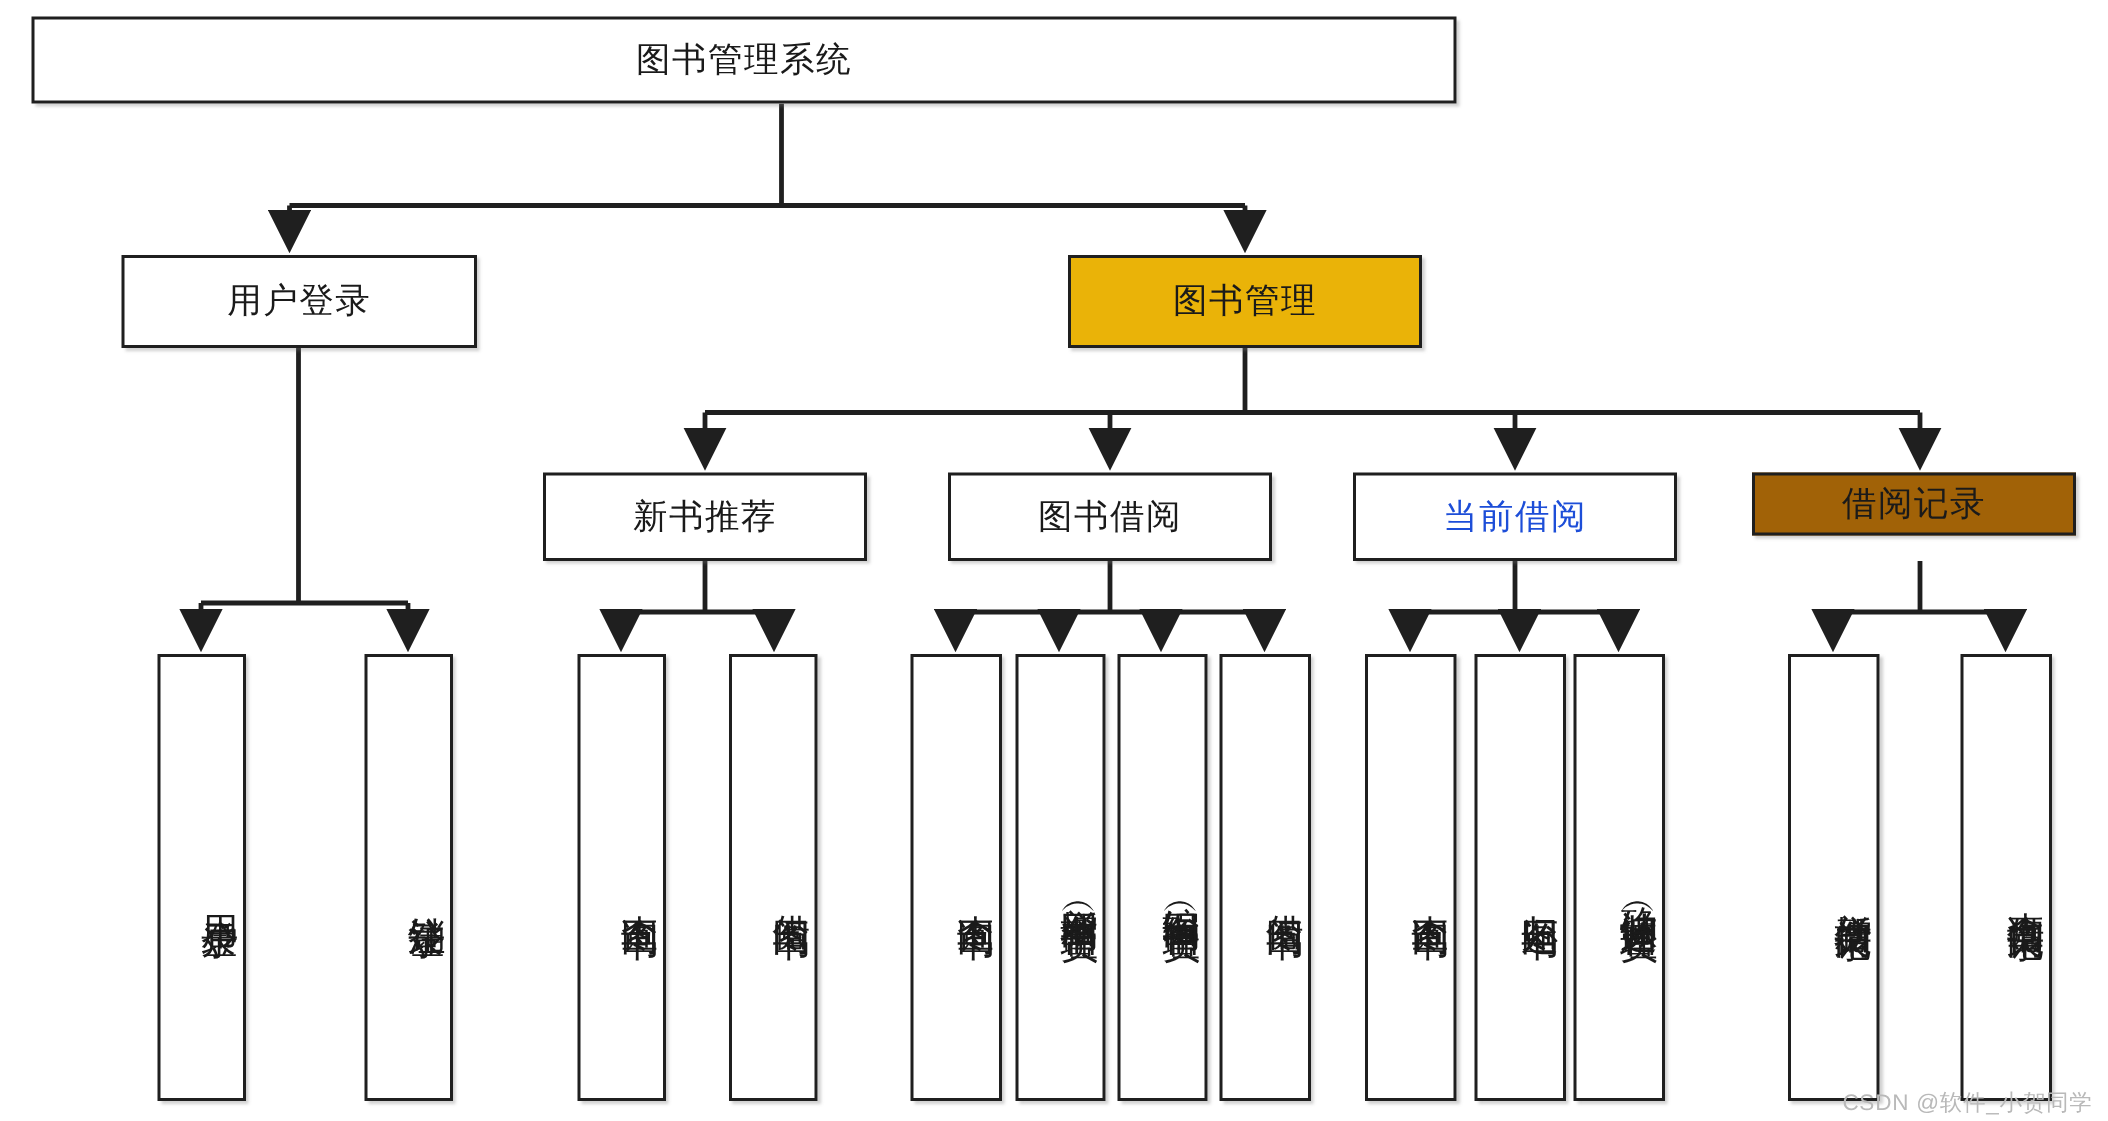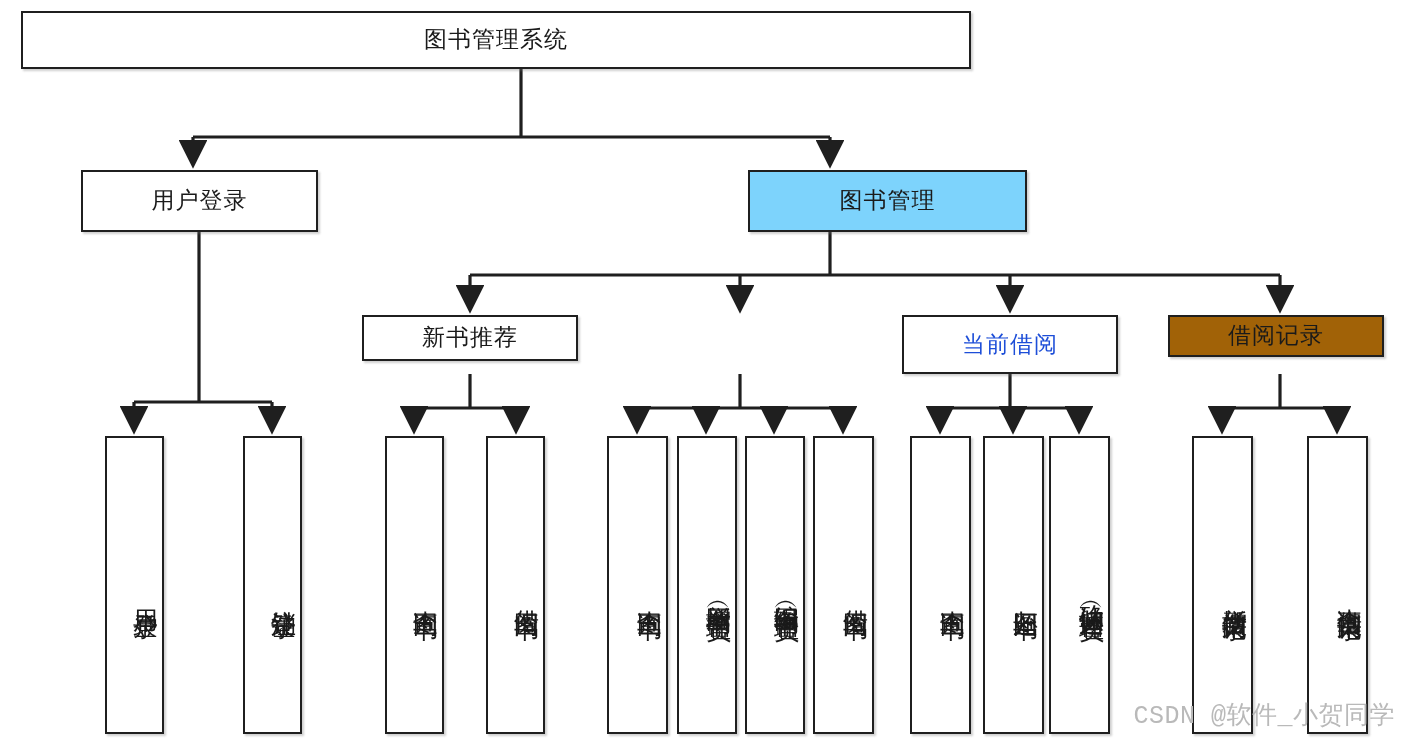--- a/index.html
+++ b/index.html
@@ -53,26 +53,26 @@
   }
   .node.vert .vlabel {
     writing-mode: vertical-rl;
     text-orientation: upright;
     display: block;
     text-align: left;
   }
   #watermark {
     position: absolute;
     right: 10px;
-    bottom: 16px;
-    font-size: 25px;
+    bottom: 2px;
+    font-size: 15px;
     color: #b9b9b9;
     letter-spacing: 0.5px;
     white-space: nowrap;
-    font-family: Liberation Mono, monospace;
+    font-family: Liberation Sans, sans-serif;
   }
 </style>
 </head>
 <body>
 
 <div id="canvas" style="background: rgb(255, 255, 255);">
 
   <svg id="wires" viewBox="0 0 1405 747" width="1405" height="747" xmlns="http://www.w3.org/2000/svg">
     <defs>
       <marker id="arrow" viewBox="0 0 12 12" refX="10" refY="6" markerWidth="9" markerHeight="9" orient="auto-start-reverse">
@@ -119,23 +119,24 @@
       <path d="M 1280 374 L 1280 408"></path>
       <path d="M 1222 408 L 1337 408"></path>
       <path d="M 1222 408 L 1222 430" marker-end="url(#arrow)"></path>
       <path d="M 1337 408 L 1337 430" marker-end="url(#arrow)"></path>
     </g>
   </svg>
 
   <div class="node horiz" style="left: 21px; top: 11px; width: 950px; height: 58px; border-color: rgb(31, 31, 31); background: rgb(255, 255, 255); color: rgb(26, 26, 26);">图书管理系统</div>
 
   <div class="node horiz" style="left: 81px; top: 170px; width: 237px; height: 62px; border-color: rgb(31, 31, 31); background: rgb(255, 255, 255); color: rgb(26, 26, 26);">用户登录</div>
-  <div class="node horiz" style="left: 748px; top: 170px; width: 279px; height: 62px; border-color: rgb(31, 31, 31); background: #7dd3fc; color: rgb(26, 26, 26);">图书管理</div>
+  <div class="node horiz" style="left: 712px; top: 170px; width: 236px; height: 62px; border-color: rgb(31, 31, 31); background: #eab308; color: rgb(26, 26, 26);">图书管理</div>
 
-  <div class="node horiz" style="left: 362px; top: 315px; width: 216px; height: 46px; border-color: rgb(31, 31, 31); background: rgb(255, 255, 255); color: rgb(26, 26, 26);">新书推荐</div>
+  <div class="node horiz" style="left: 362px; top: 315px; width: 216px; height: 59px; border-color: rgb(31, 31, 31); background: rgb(255, 255, 255); color: rgb(26, 26, 26);">新书推荐</div>
+  <div class="node horiz" style="left: 632px; top: 315px; width: 216px; height: 59px; border-color: rgb(31, 31, 31); background: rgb(255, 255, 255); color: rgb(26, 26, 26);">图书借阅</div>
   <div class="node horiz" style="left: 902px; top: 315px; width: 216px; height: 59px; border-color: rgb(31, 31, 31); background: rgb(255, 255, 255); color: #1d4ed8;">当前借阅</div>
   <div class="node horiz" style="left: 1168px; top: 315px; width: 216px; height: 42px; border-color: rgb(31, 31, 31); background: #a16207; color: rgb(26, 26, 26);">借阅记录</div>
 
   <div class="node vert" style="left: 105px; top: 436px; width: 59px; height: 298px; border-color: rgb(31, 31, 31); background: rgb(255, 255, 255); color: rgb(26, 26, 26);">
     <span class="vlabel">用户登录</span>
   </div>
   <div class="node vert" style="left: 243px; top: 436px; width: 59px; height: 298px; border-color: rgb(31, 31, 31); background: rgb(255, 255, 255); color: rgb(26, 26, 26);">
     <span class="vlabel">注销登录</span>
   </div>
   <div class="node vert" style="left: 385px; top: 436px; width: 59px; height: 298px; border-color: rgb(31, 31, 31); background: rgb(255, 255, 255); color: rgb(26, 26, 26);">

